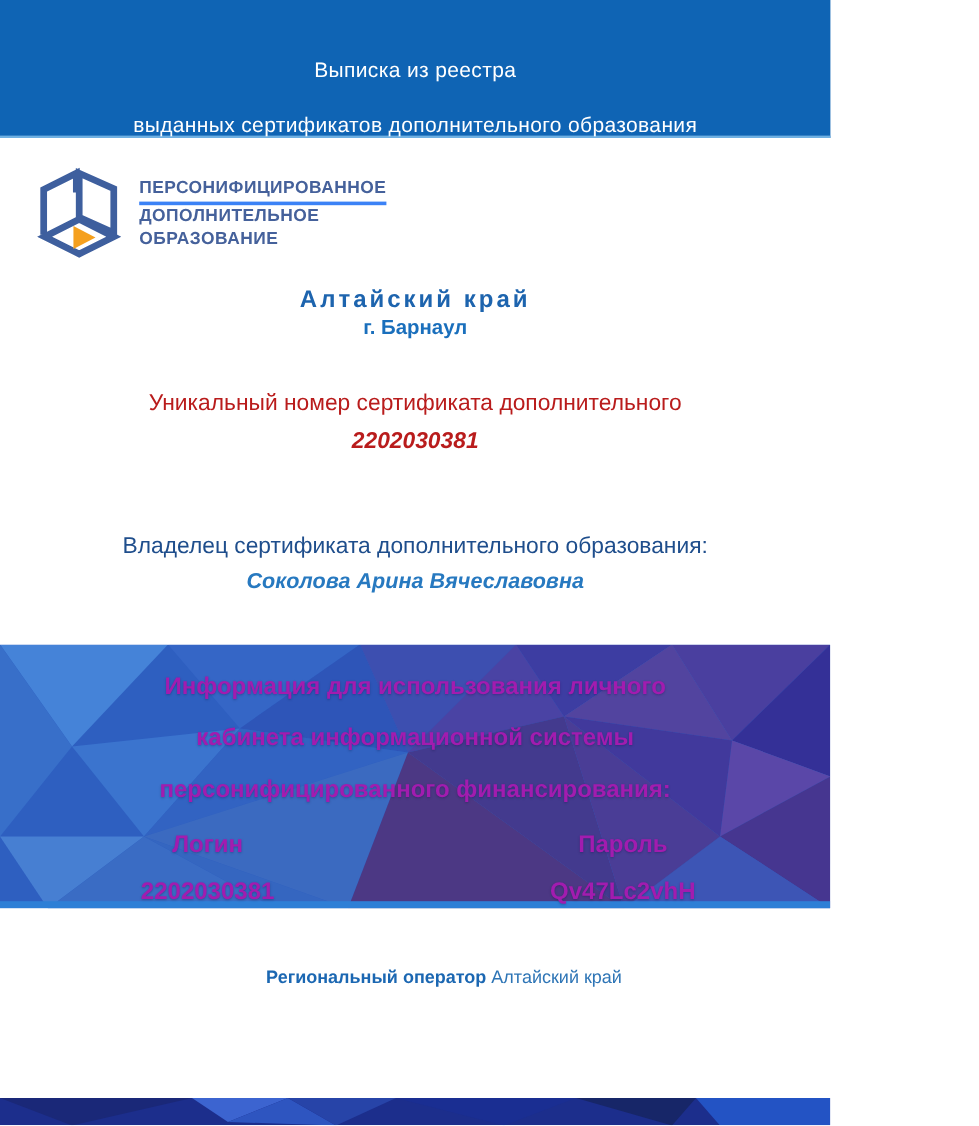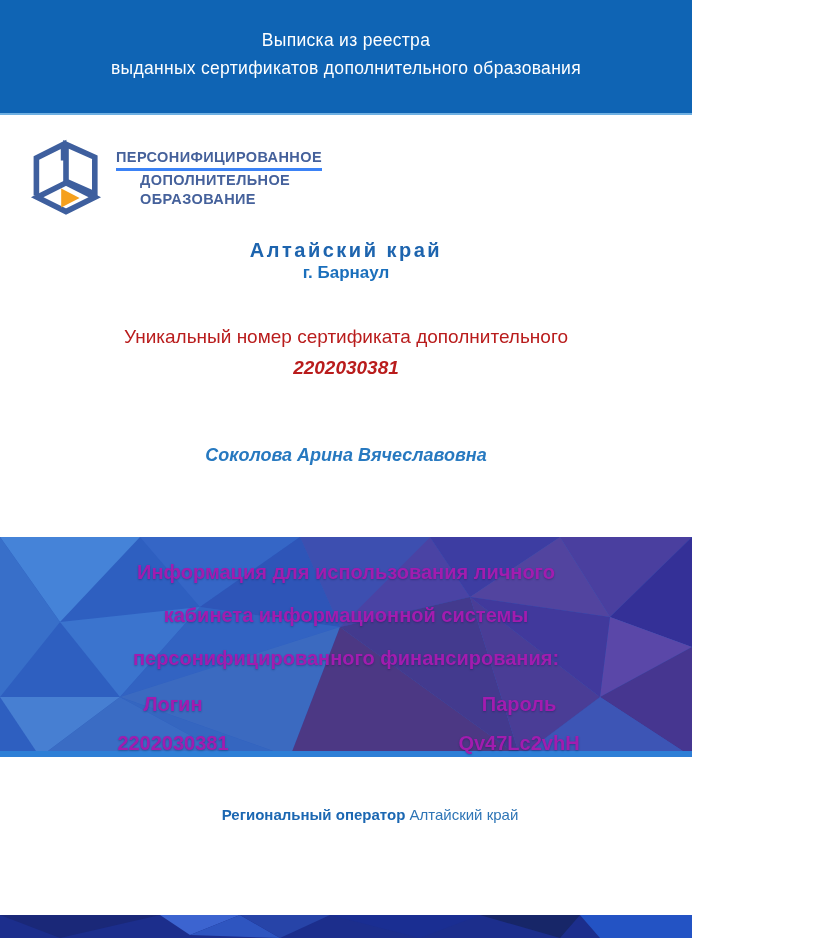--- a/index.html
+++ b/index.html
@@ -20,20 +20,21 @@
     background: #0f64b4;
     border-bottom: 2px solid #6fb0e2;
     color: #ffffff;
     text-align: center;
     padding-top: 26px;
   }
   .header-banner .t-line {
     font-size: 17.5px;
     line-height: 28px;
     letter-spacing: 0.3px;
+    margin-top: 18px;
   }
   
   .logo-block {
     position: absolute;
     left: 26px; top: 136px;
     display: flex;
     align-items: flex-start;
     gap: 10px;
   }
   .logo-mark { width: 80px; height: 92px; }
@@ -47,21 +48,20 @@
     border-bottom: 3px solid #3b82f6;
     display: inline-block;
     padding-bottom: 1px;
   }
   .logo-text .l2, .logo-text .l3 {
     font-size: 14.5px;
     font-weight: bold;
     color: #45619b;
     letter-spacing: 0.4px;
     line-height: 19px;
-    margin-left: 24px;
   }
   
   .region-block {
     position: absolute;
     left: 0; top: 238px;
     width: 692px;
     text-align: center;
   }
   .region-name {
     font-size: 20px;
@@ -198,20 +198,21 @@
     <div class="region-name">Алтайский край</div>
     <div class="region-city">г. Барнаул</div>
   </div>
 
   <div class="cert-number-block">
     <div>Уникальный номер сертификата дополнительного</div>
     <div class="cert-number-value">2202030381</div>
   </div>
 
   <div class="owner-block">
+    <div class="owner-label">Владелец сертификата дополнительного образования:</div>
     <div class="owner-name">Соколова Арина Вячеславовна</div>
   </div>
 
   <div class="account-panel">
     <svg class="poly-bg" viewBox="0 0 692 220" preserveAspectRatio="none">
       <rect width="692" height="220" fill="#2e5fc0"></rect>
       <polygon points="0,0 140,0 60,85" fill="#4583d8"></polygon>
       <polygon points="140,0 300,0 200,70" fill="#3566c6"></polygon>
       <polygon points="0,0 60,85 0,160" fill="#386fc9"></polygon>
       <polygon points="60,85 200,70 120,160" fill="#3b74ce"></polygon>

